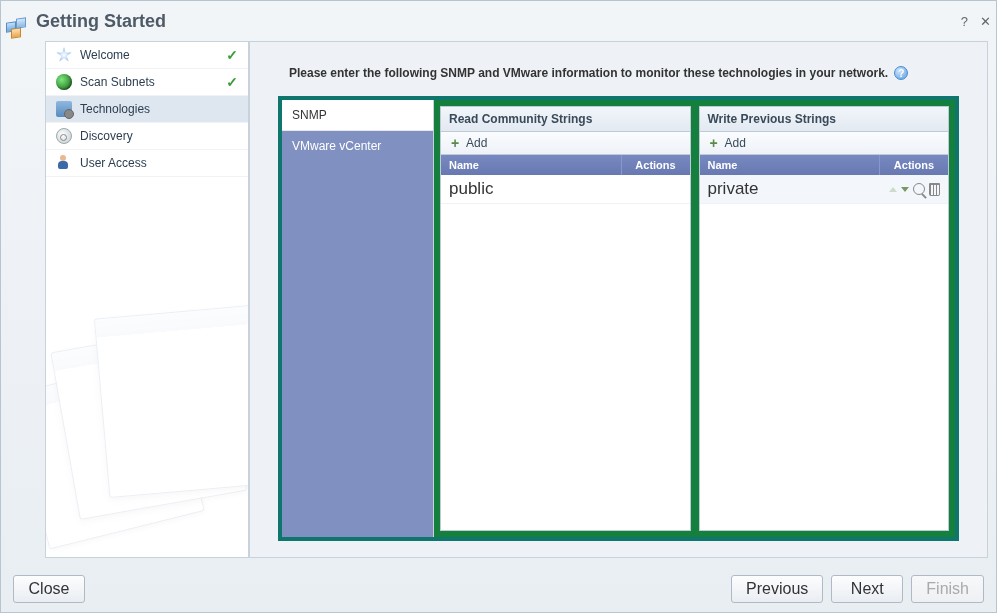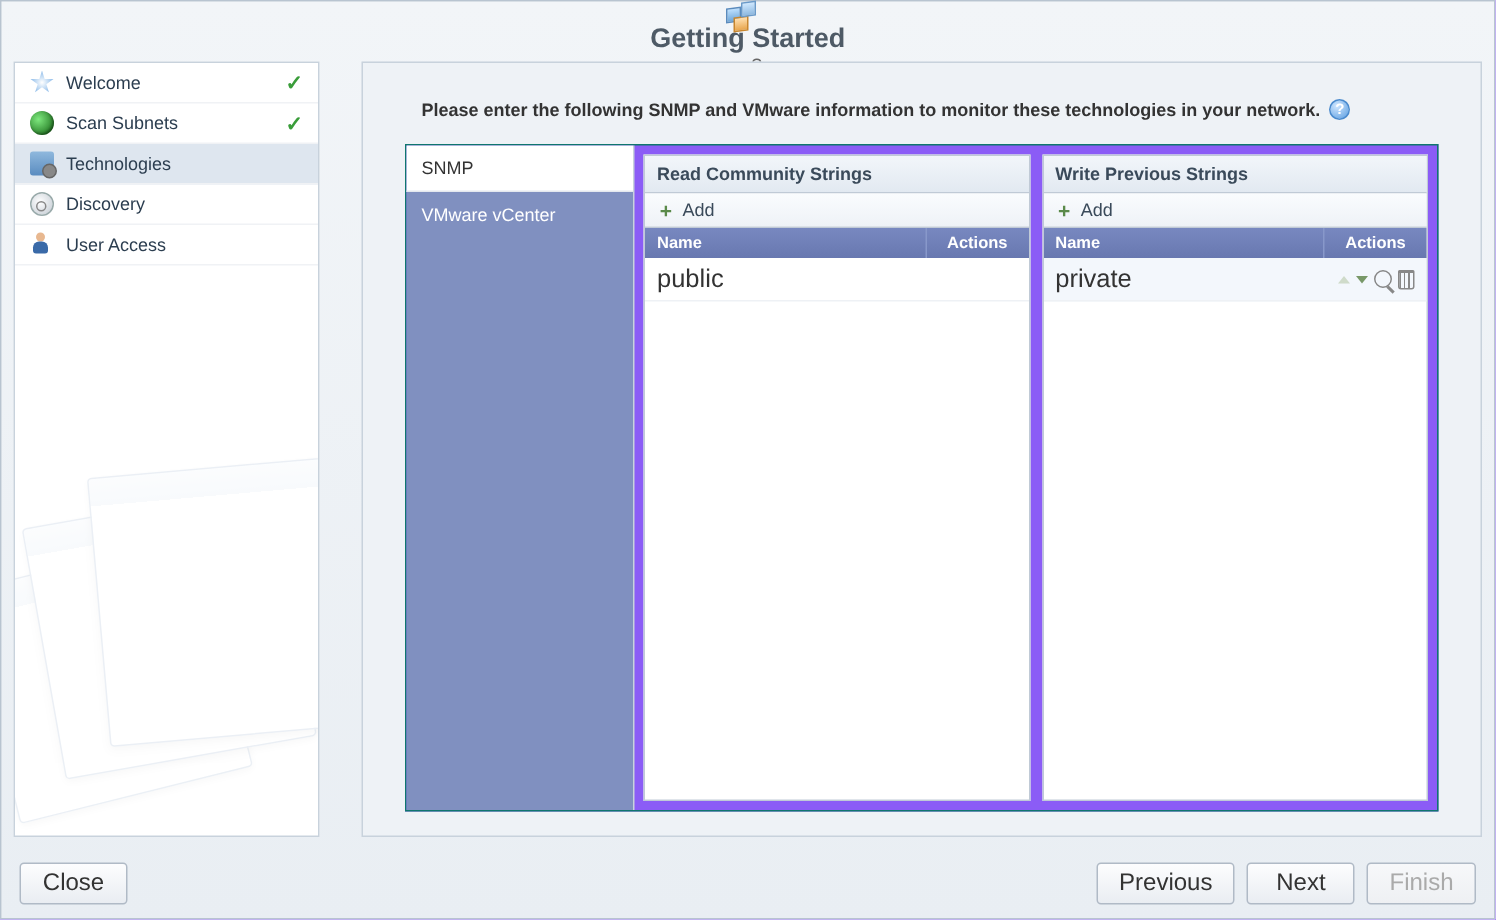--- a/index.html
+++ b/index.html
@@ -1,47 +1,47 @@
 <!DOCTYPE html>
 <html><head>
 <meta charset="utf-8">
 <style>
   * { box-sizing: border-box; margin: 0; padding: 0; }
   body { font-family: Arial, Helvetica, sans-serif; font-size: 12px; color: #333; background: #fff; }
   .window { width: 997px; height: 613px; background: linear-gradient(#f2f5f8,#e9eef3); border: 1px solid #b8c4d0; position: relative; display: flex; flex-direction: column; }
-  .titlebar { height: 40px; display: flex; align-items: center; padding: 0 5px; flex-direction: column; }
+  .titlebar { height: 40px; display: flex; align-items: center; padding: 0 5px; }
   .titlebar .title { font-size: 18px; font-weight: bold; color: #4e5a66; flex: 1; }
   .title-icon { width: 22px; height: 22px; margin-right: 8px; display: flex; align-items: flex-end; }
   .title-icon .cube { width: 10px; height: 10px; margin-right: -3px; border: 1px solid #4a6; background: linear-gradient(#cfe,#9d9); transform: skewY(-8deg); }
   .title-icon .cube.c1 { background: linear-gradient(#bde0ff,#6fa7d8); border-color:#5a8bbd; }
   .title-icon .cube.c2 { background: linear-gradient(#ffe0b0,#e8a64e); border-color:#c8862e; margin-left:-2px; margin-bottom:-6px; }
   .title-icon .cube.c3 { background: linear-gradient(#cfe8ff,#8db8df); border-color:#6a9ac9; margin-left:-2px; margin-bottom:4px; }
   .win-ctrl { font-size: 13px; color: #666; margin-left: 12px; cursor: pointer; }
-  .body { flex: 1; display: flex; padding: 0 8px 8px 8px; gap: 28px; min-height: 0; }
+  .body { flex: 1; display: flex; padding: 0 8px 8px 8px; gap: 0; min-height: 0; margin-left: 36px; }
   .sidebar { width: 204px; background: #fff; border: 1px solid #c8d2dc; position: relative; overflow: hidden; }
   .side-item { height: 27px; display: flex; align-items: center; padding: 0 10px; border-bottom: 1px solid #f0f2f5; cursor: pointer; position: relative; z-index: 2; }
   .side-item.active { background: #dee6ef; }
   .side-item .icon { width: 16px; height: 16px; margin-right: 8px; flex-shrink: 0; }
   .side-item .label { flex: 1; color: #2c3e50; font-size: 12px; }
   .side-item .check { color: #3a9d3a; font-size: 14px; font-weight: bold; }
   .icon-star { background: radial-gradient(#fff,#5a9de0); border-radius: 3px; clip-path: polygon(50% 0,61% 35%,98% 35%,68% 57%,79% 91%,50% 70%,21% 91%,32% 57%,2% 35%,39% 35%); }
   .icon-globe { background: radial-gradient(circle at 35% 35%, #7ee87e, #0a5a0a); border-radius: 50%; box-shadow: inset -1px -1px 2px rgba(0,0,0,.4); }
   .icon-tech { background: linear-gradient(#8fb8dd,#5a8cc0); border-radius: 2px; position:relative; }
   .icon-tech::after { content:""; position:absolute; right:-2px; bottom:-2px; width:8px; height:8px; background:#888; border-radius:50%; border:1px solid #666; }
   .icon-disc { background: radial-gradient(circle at 40% 40%, #fff, #c0c8d0); border-radius: 50%; border:1px solid #9aa; position:relative; }
   .icon-disc::after { content:""; position:absolute; left:3px; top:5px; width:5px; height:5px; border:1px solid #888; border-radius:50%; }
   .icon-user { position:relative; }
   .icon-user::before { content:""; position:absolute; left:4px; top:0; width:6px; height:6px; background:#e8b890; border-radius:50%; }
   .icon-user::after { content:""; position:absolute; left:2px; top:6px; width:10px; height:8px; background:#3a6aa8; border-radius:4px 4px 2px 2px; }
   .side-bg { position: absolute; left: -30px; bottom: -10px; width: 260px; height: 260px; opacity: .28; pointer-events: none; transform: rotate(-8deg); }
   .side-bg .pane { position:absolute; border:1px solid #b8c8dc; background:linear-gradient(180deg,#f4f8fc 0,#e7eff7 18px,#fff 18px); border-radius:3px; box-shadow:0 2px 6px rgba(0,0,0,.1); }
   .main { flex: 1; background: #eef2f6; border: 1px solid #c8d2dc; display: flex; flex-direction: column; padding: 24px 28px 16px 28px; }
   .instruct { font-size: 12px; font-weight: bold; color: #333; display: flex; align-items: center; gap: 6px; padding-left: 11px; }
   .help-icon { width:14px; height:14px; border-radius:50%; background:radial-gradient(circle at 35% 30%,#cfe6ff,#5a9de0); color:#fff; font-size:10px; font-weight:bold; display:inline-flex; align-items:center; justify-content:center; border:1px solid #4a8acd; }
-  .content { flex:1; margin-top:16px; background:#8b5cf6; border:1px solid #0f766e; display:flex; min-height:0; }
+  .content { flex:1; margin-top:16px; background:#15803d; border:4px solid #0f766e; display:flex; min-height:0; }
   .catlist { width:152px; border-right:1px solid #c8d2dc; display:flex; flex-direction:column; }
   .cat-item { padding:8px 10px; font-size:12px; border-bottom:1px solid #e4e8ee; cursor:pointer; }
   .cat-item.sel { background:#8090c0; color:#fff; flex:1; border-bottom:none; }
   .cat-item.plain { background:#fff; color:#333; }
   .panels { flex:1; display:flex; gap:8px; padding:6px; }
   .panel { flex:1; border:1px solid #c0cad6; display:flex; flex-direction:column; background:#fff; }
   .panel-head { background:linear-gradient(#f2f6fa,#e2e9f1); border-bottom:1px solid #c0cad6; padding:5px 8px; font-weight:bold; font-size:12px; color:#3a4a5a; }
   .panel-add { background:linear-gradient(#fafcfe,#eef2f7); border-bottom:1px solid #c0cad6; padding:4px 8px; display:flex; align-items:center; gap:5px; cursor:pointer; font-size:12px; color:#3a4a5a; }
   .plus-icon { width:12px; height:12px; display:inline-flex; align-items:center; justify-content:center; color:#5a8a4a; font-weight:bold; font-size:14px; line-height:1; }
   .col-head { display:flex; background:linear-gradient(#7888c0,#6878b0); color:#fff; font-weight:bold; font-size:11px; }

